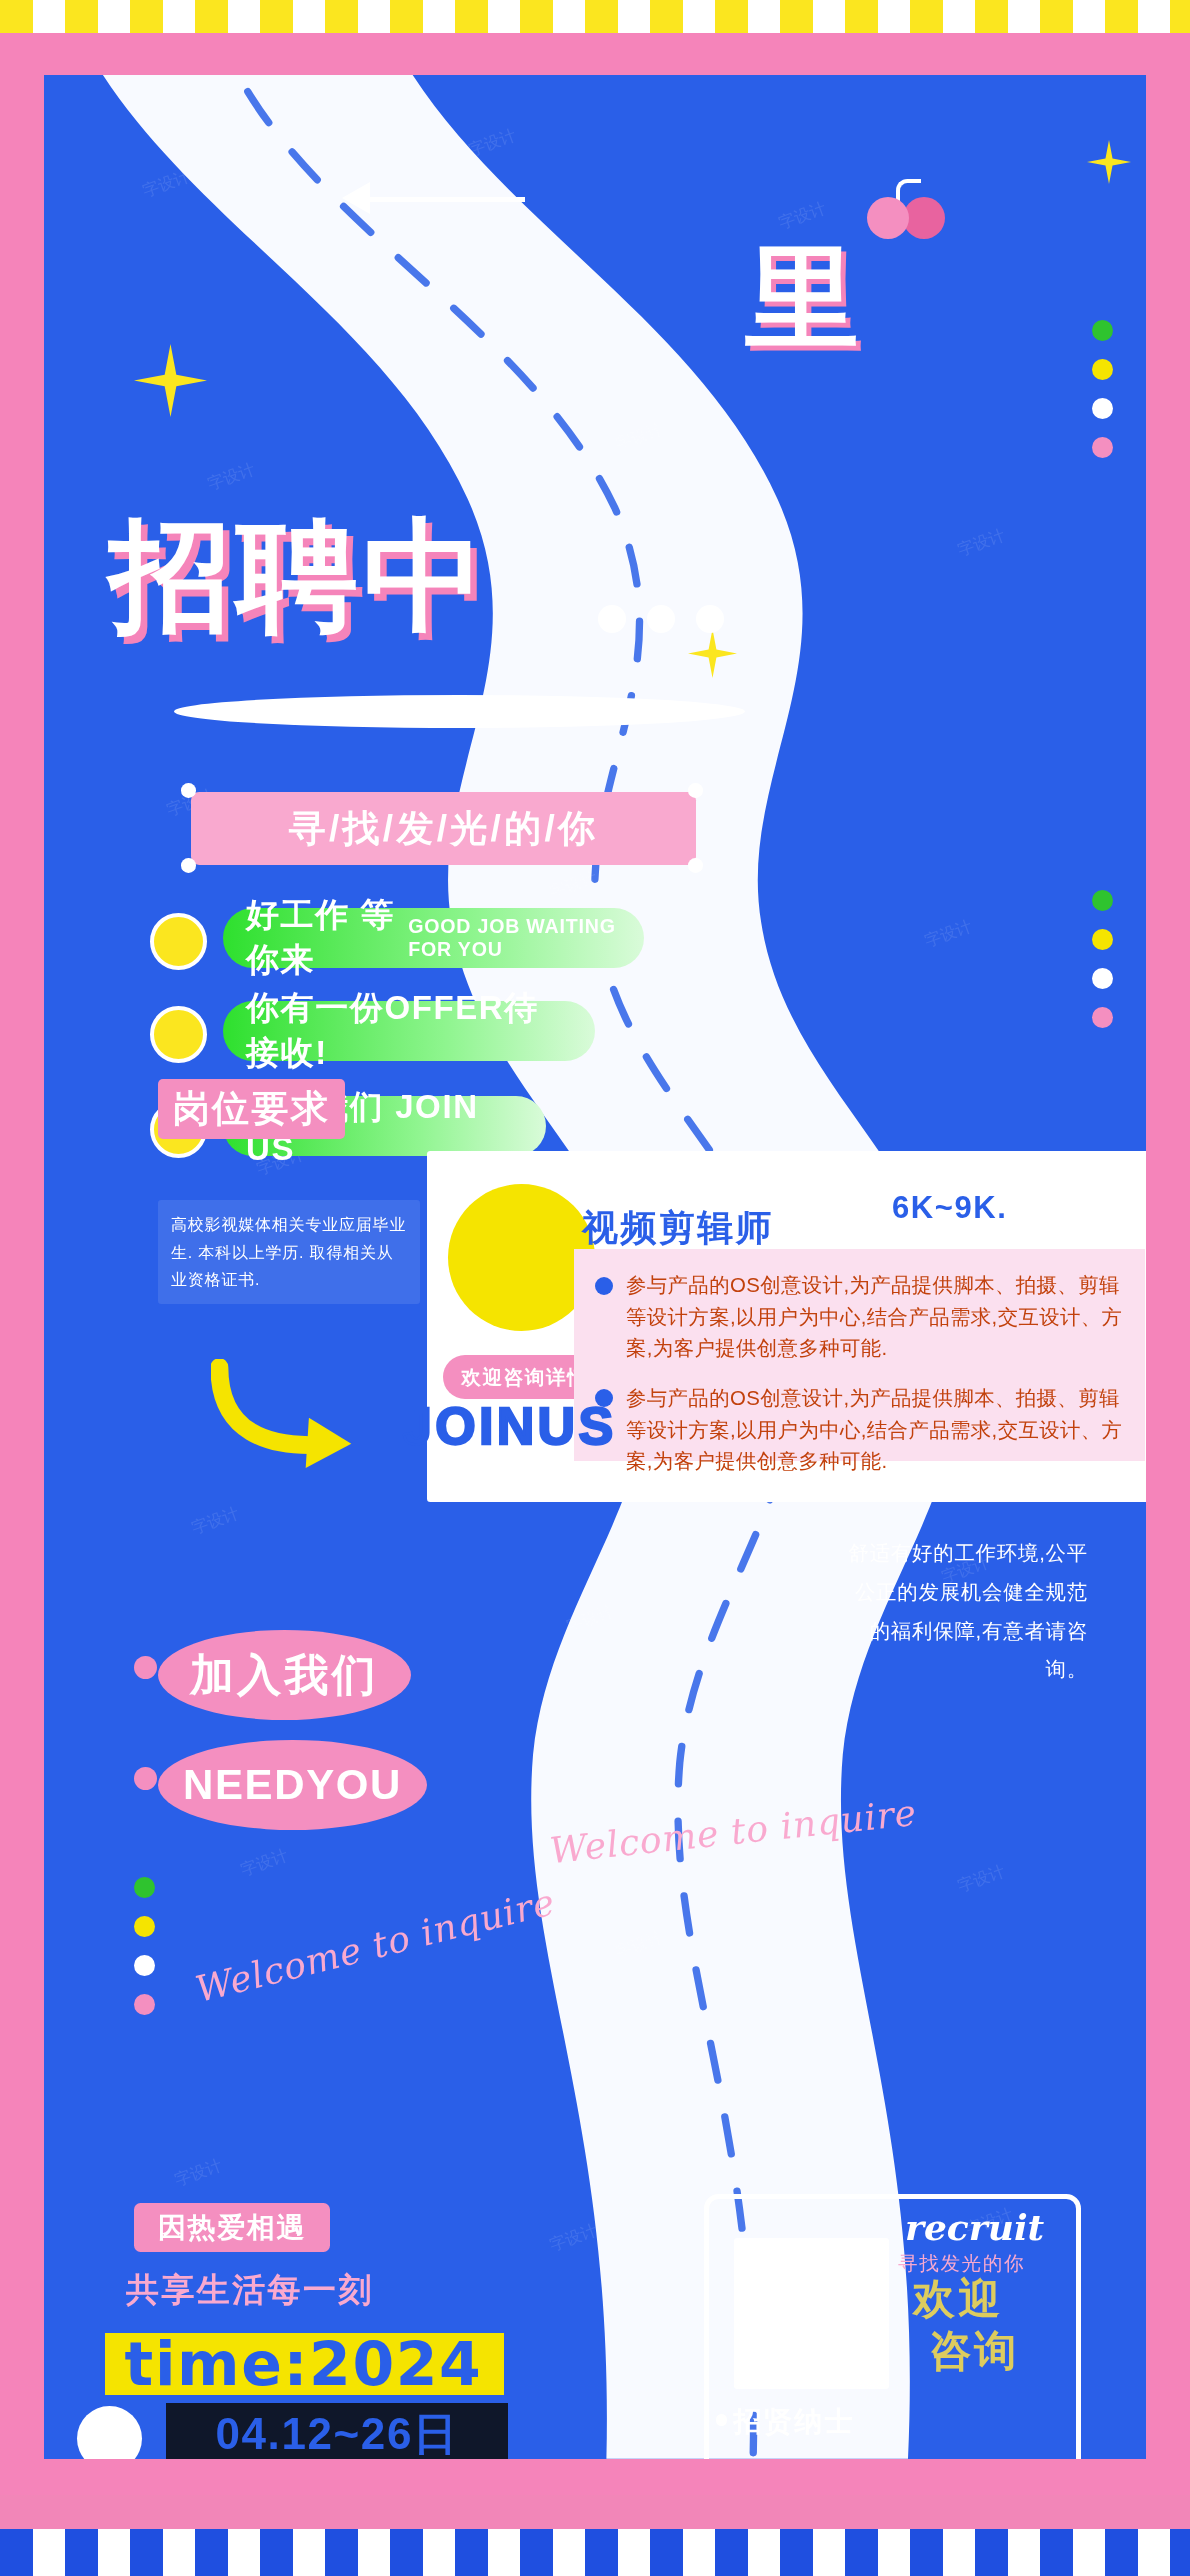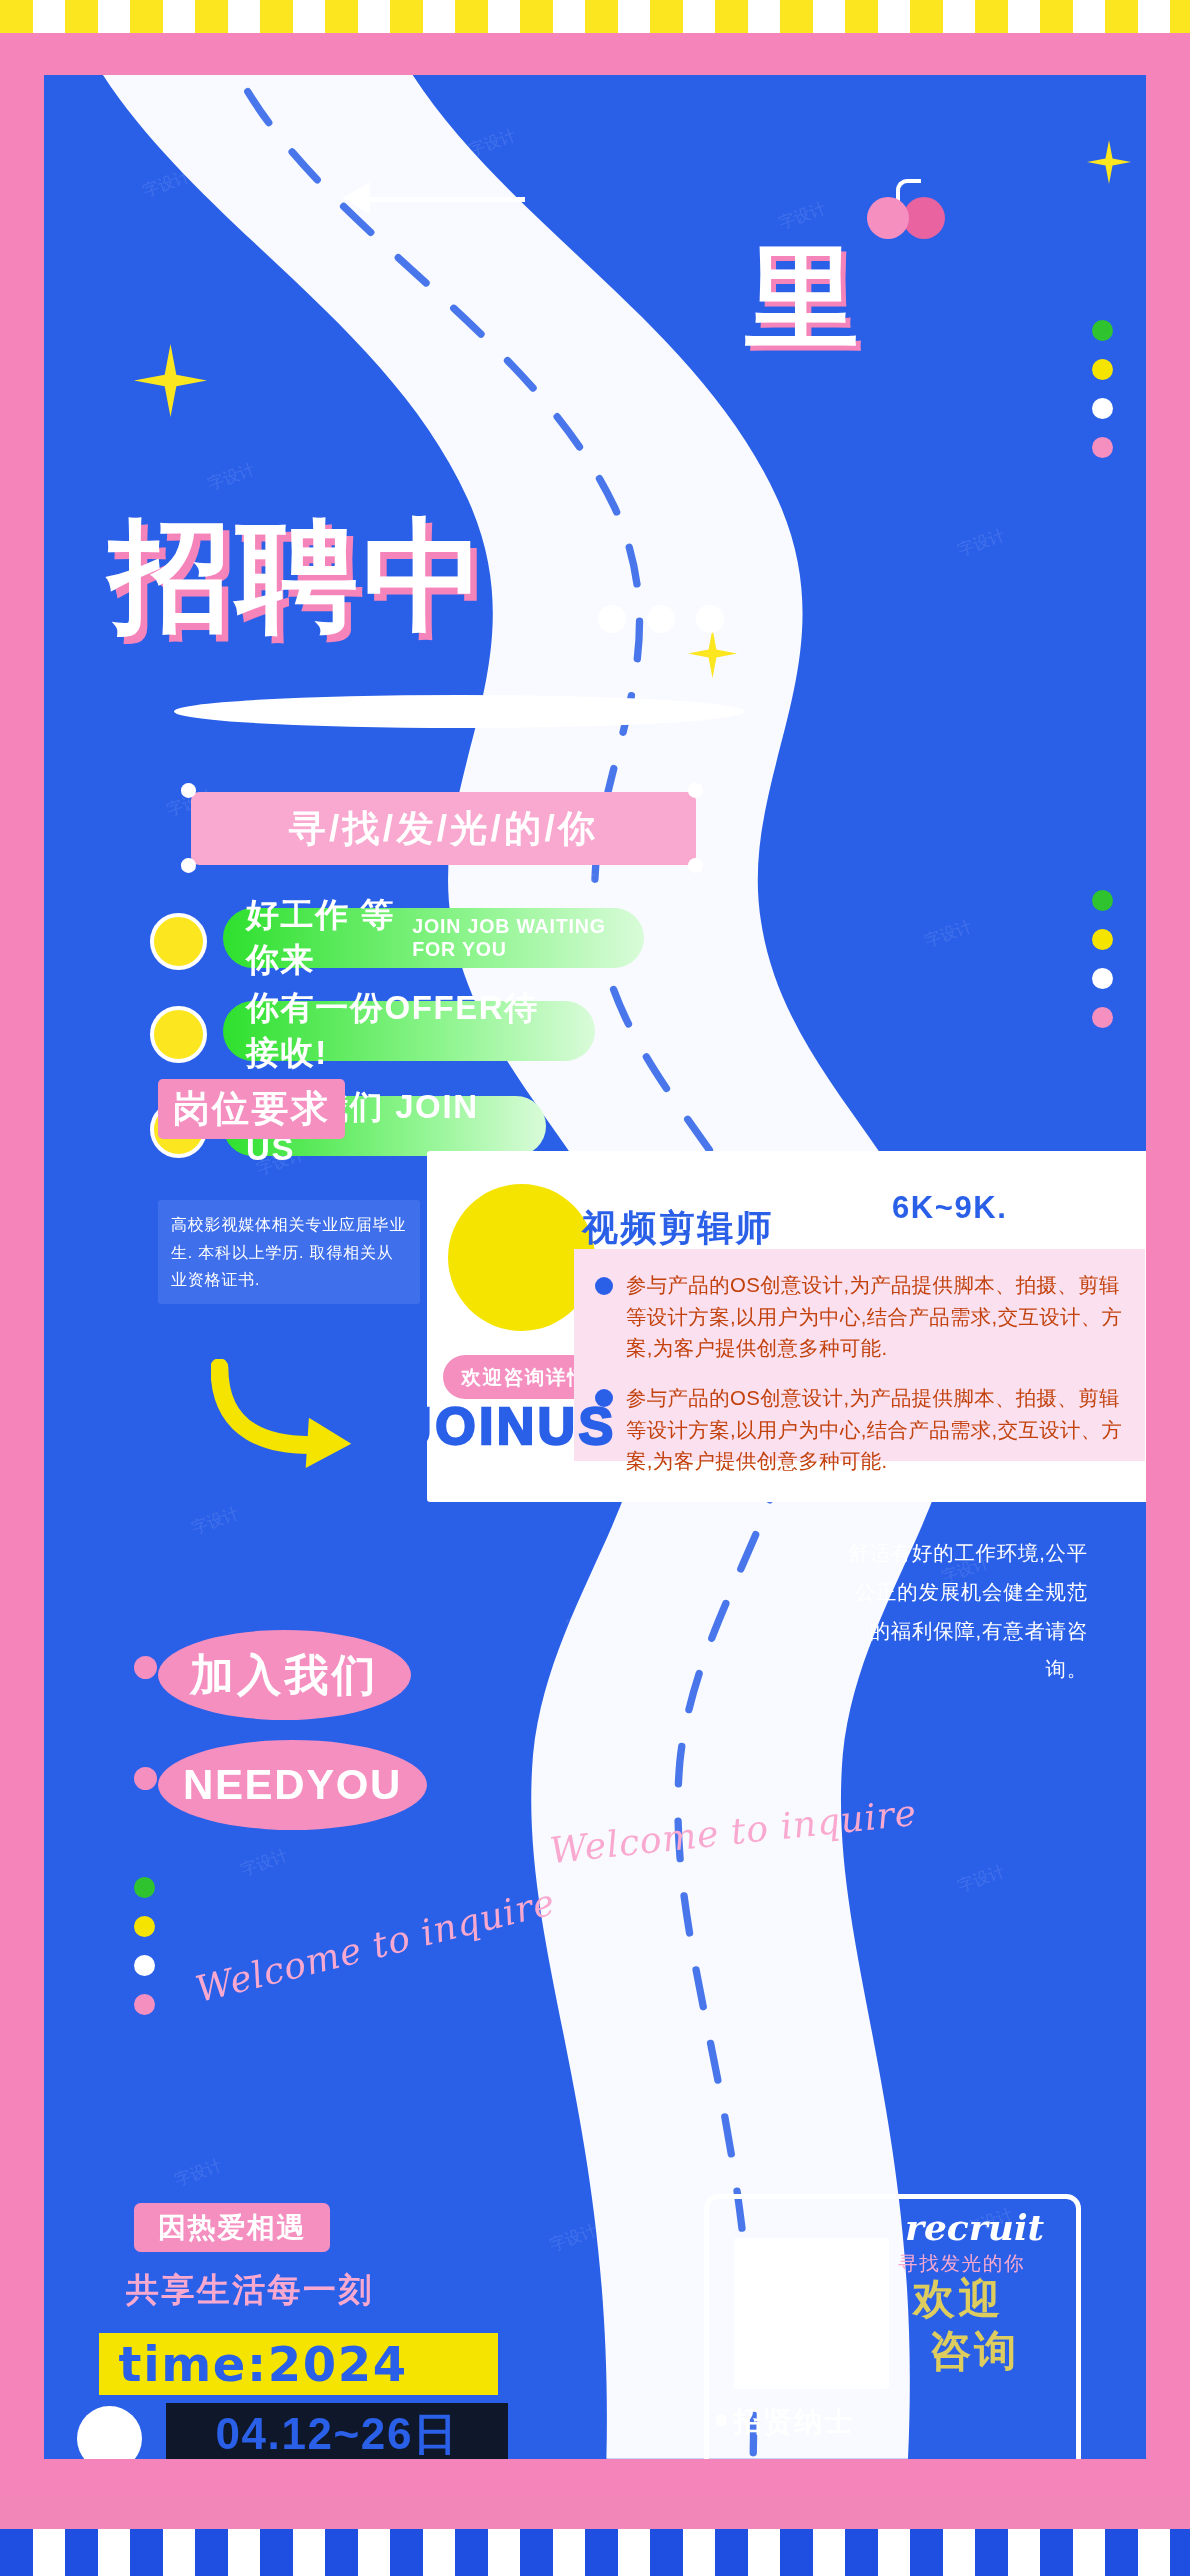--- a/index.html
+++ b/index.html
@@ -200,23 +200,23 @@
   
   .badge-pink{
     position:absolute;left:90px;top:2128px;width:196px;height:49px;
     background:#f48fc0;border-radius:6.5px;color:#ffffff;font-size:28px;font-weight:bold;
     display:flex;align-items:center;justify-content:center;letter-spacing:1.6px;
   }
   .badge-text2{
     position:absolute;left:82px;top:2193px;color:#f9a9cf;font-size:33px;font-weight:bold;letter-spacing:2.4px;
   }
   .time-bar{
-    position:absolute;left:55px;top:2258px;width:399px;height:62px;background:#f5e400;
+    position:absolute;left:61px;top:2258px;width:399px;height:62px;background:#f5e400;
     display:flex;align-items:center;padding-left:19.6px;box-sizing:border-box;
-    color:#2a5fe8;font-size:48px;font-weight:bold;letter-spacing:1.6px;
+    color:#2a5fe8;font-size:60px;font-weight:bold;letter-spacing:1.6px;
     font-family:"DejaVu Sans","Liberation Sans",sans-serif;
   }
   .date-bar{
     position:absolute;left:122px;top:2328px;width:342px;height:62px;background:#0f172a;
     display:flex;align-items:center;justify-content:center;
     color:#2a5fe8;font-size:44px;font-weight:bold;letter-spacing:1.6px;
   }
   .white-ball{
     position:absolute;left:33px;top:2331px;width:65px;height:65px;border-radius:50%;background:#ffffff;
   }
@@ -318,21 +318,21 @@
 
     <div class="slogan">寻/找/发/光/的/你</div>
     <div class="slogan-dot" style="left:137px;top:708px;"></div>
     <div class="slogan-dot" style="left:644px;top:708px;"></div>
     <div class="slogan-dot" style="left:137px;top:783px;"></div>
     <div class="slogan-dot" style="left:644px;top:783px;"></div>
 
     <div class="pill-bullet" style="left:106px;top:838px;"></div>
     <div class="pill" style="left:179px;top:833px;width:375px;">
       <span class="cn">好工作 等你来</span>
-      <span class="en">JOIN JOB WAITING FOR YOU</span>
+      <span class="en">GOOD JOB WAITING FOR YOU</span>
     </div>
 
     <div class="pill-bullet" style="left:106px;top:931px;"></div>
     <div class="pill" style="left:179px;top:926px;width:326px;">
       <span class="cn">你有一份OFFER待接收!</span>
     </div>
 
     <div class="pill-bullet" style="left:106px;top:1026px;"></div>
     <div class="pill" style="left:179px;top:1021px;width:277px;">
       <span class="cn">加入我们 JOIN US</span>

